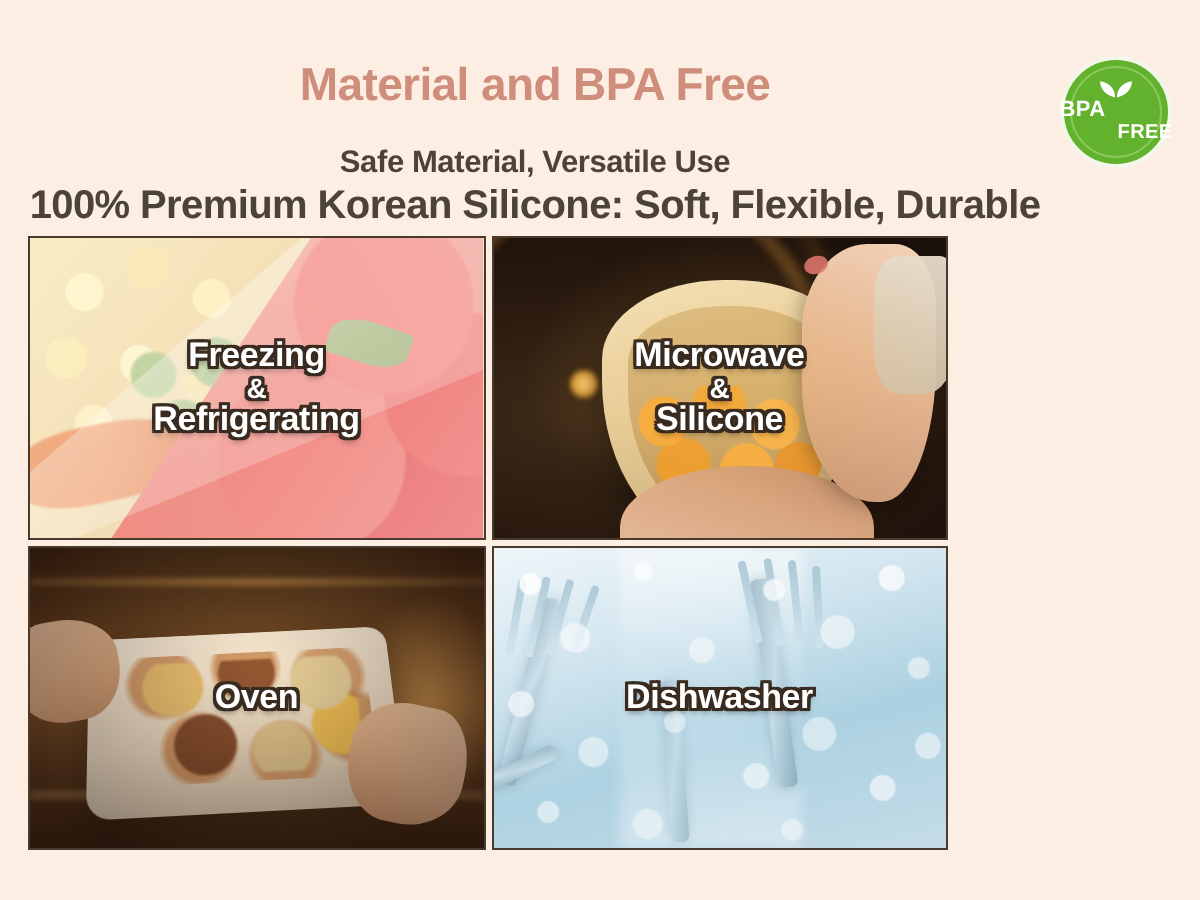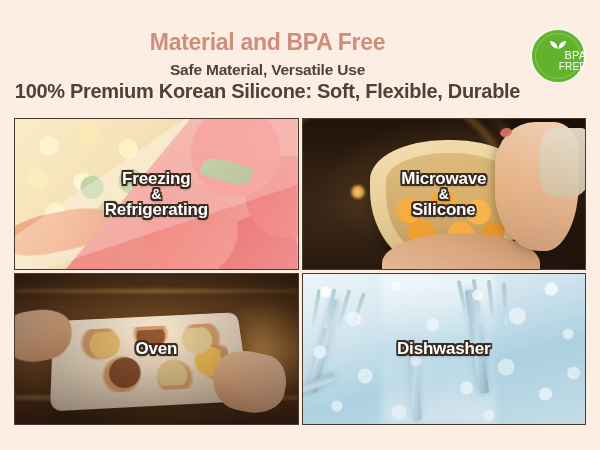--- a/index.html
+++ b/index.html
@@ -41,21 +41,21 @@
     letter-spacing: -0.3px;
     line-height: 28px;
     margin: 0;
   }
   .sub-title-1 {
     font-size: 15.5px;
     font-weight: bold;
     color: #4b4339;
     letter-spacing: -0.2px;
     line-height: 20px;
-    margin: 4px 0 0 0;
+    margin: 16px 0 0 0;
   }
   .sub-title-2 {
     font-size: 20px;
     font-weight: bold;
     color: #4b4339;
     letter-spacing: -0.3px;
     line-height: 20px;
     margin: 1px 0 0 0;
   }
 
@@ -90,34 +90,34 @@
     width: 18px;
     height: 9px;
     margin-bottom: 1px;
     position: relative;
     z-index: 2;
   }
   .bpa-text {
     position: relative;
     z-index: 2;
     color: #ffffff;
-    font-weight: normal;
+    font-weight: bold;
     font-size: 11px;
     line-height: 10.5px;
     letter-spacing: 0.2px;
-    text-align: right;
+    text-align: left;
   }
   .bpa-text .l2 { font-size: 10px; padding-left: 29px; }
 
   
   .grid {
     position: absolute;
     left: 14px;
     top: 118px;
-    width: 572px;
+    width: 460px;
     height: 307px;
     display: grid;
     grid-template-columns: 1fr 1fr;
     grid-template-rows: 1fr 1fr;
     gap: 3px;
   }
   .panel {
     position: relative;
     overflow: hidden;
     background: #3a2c22;

